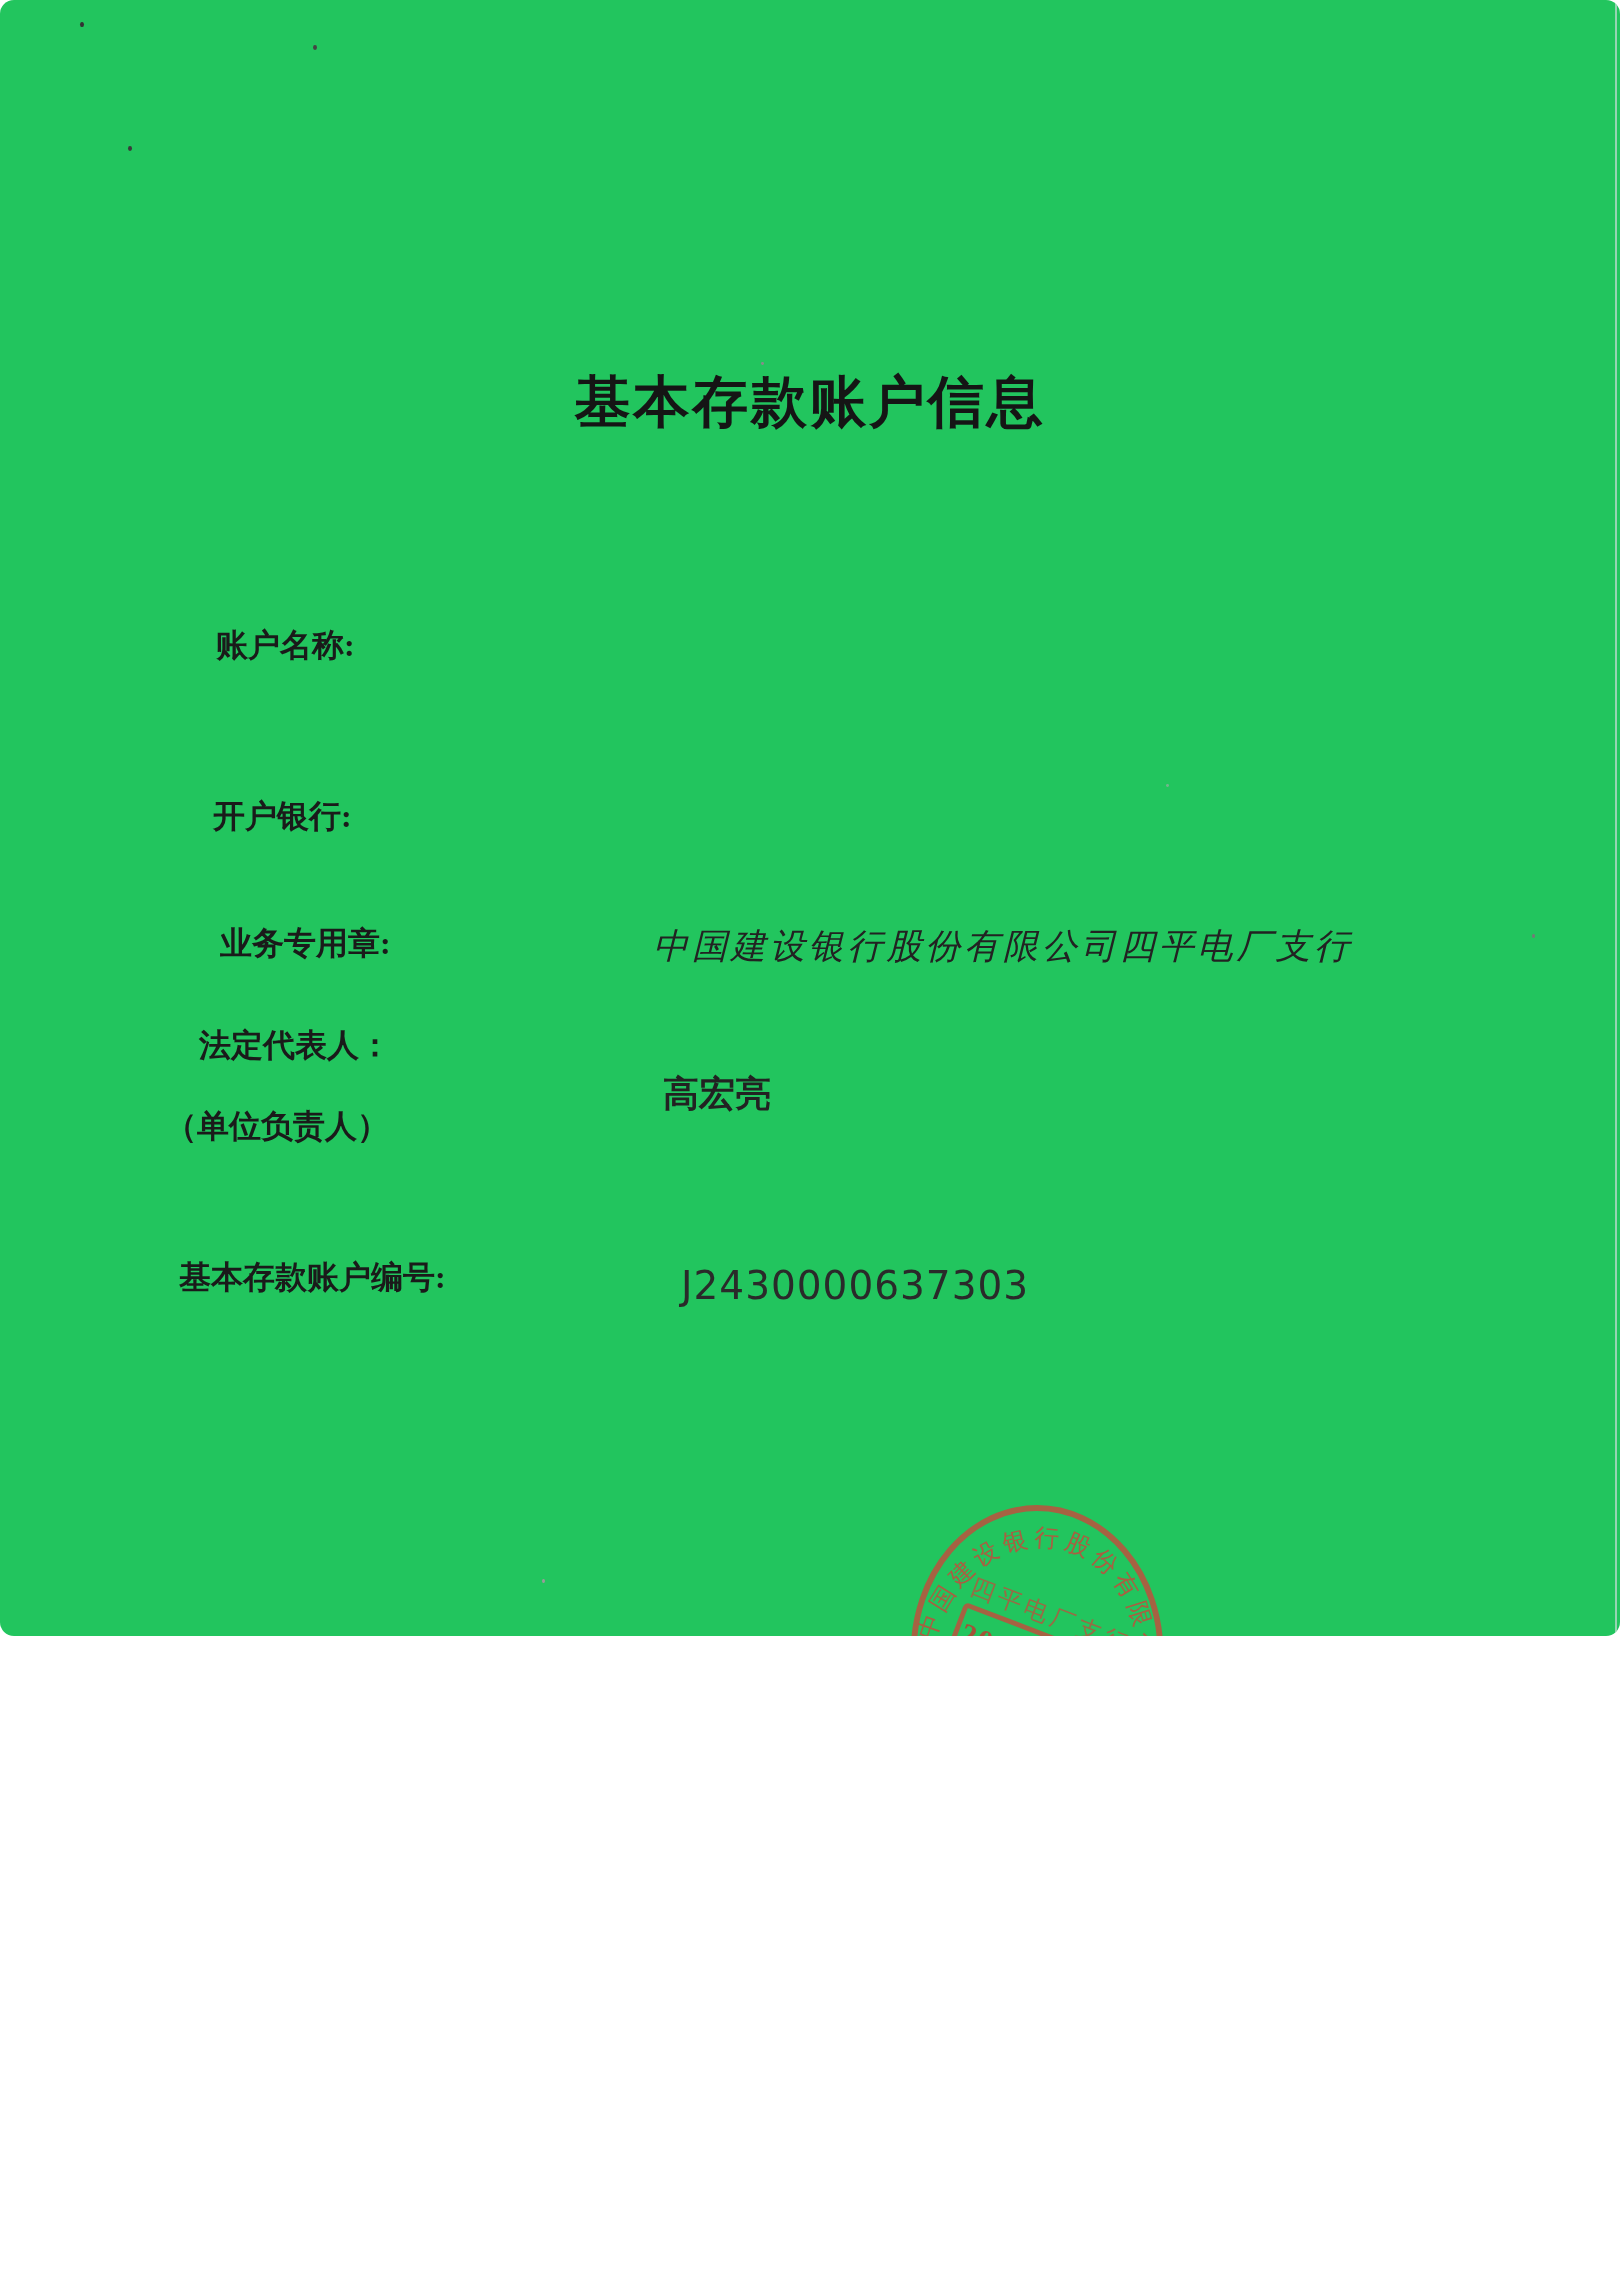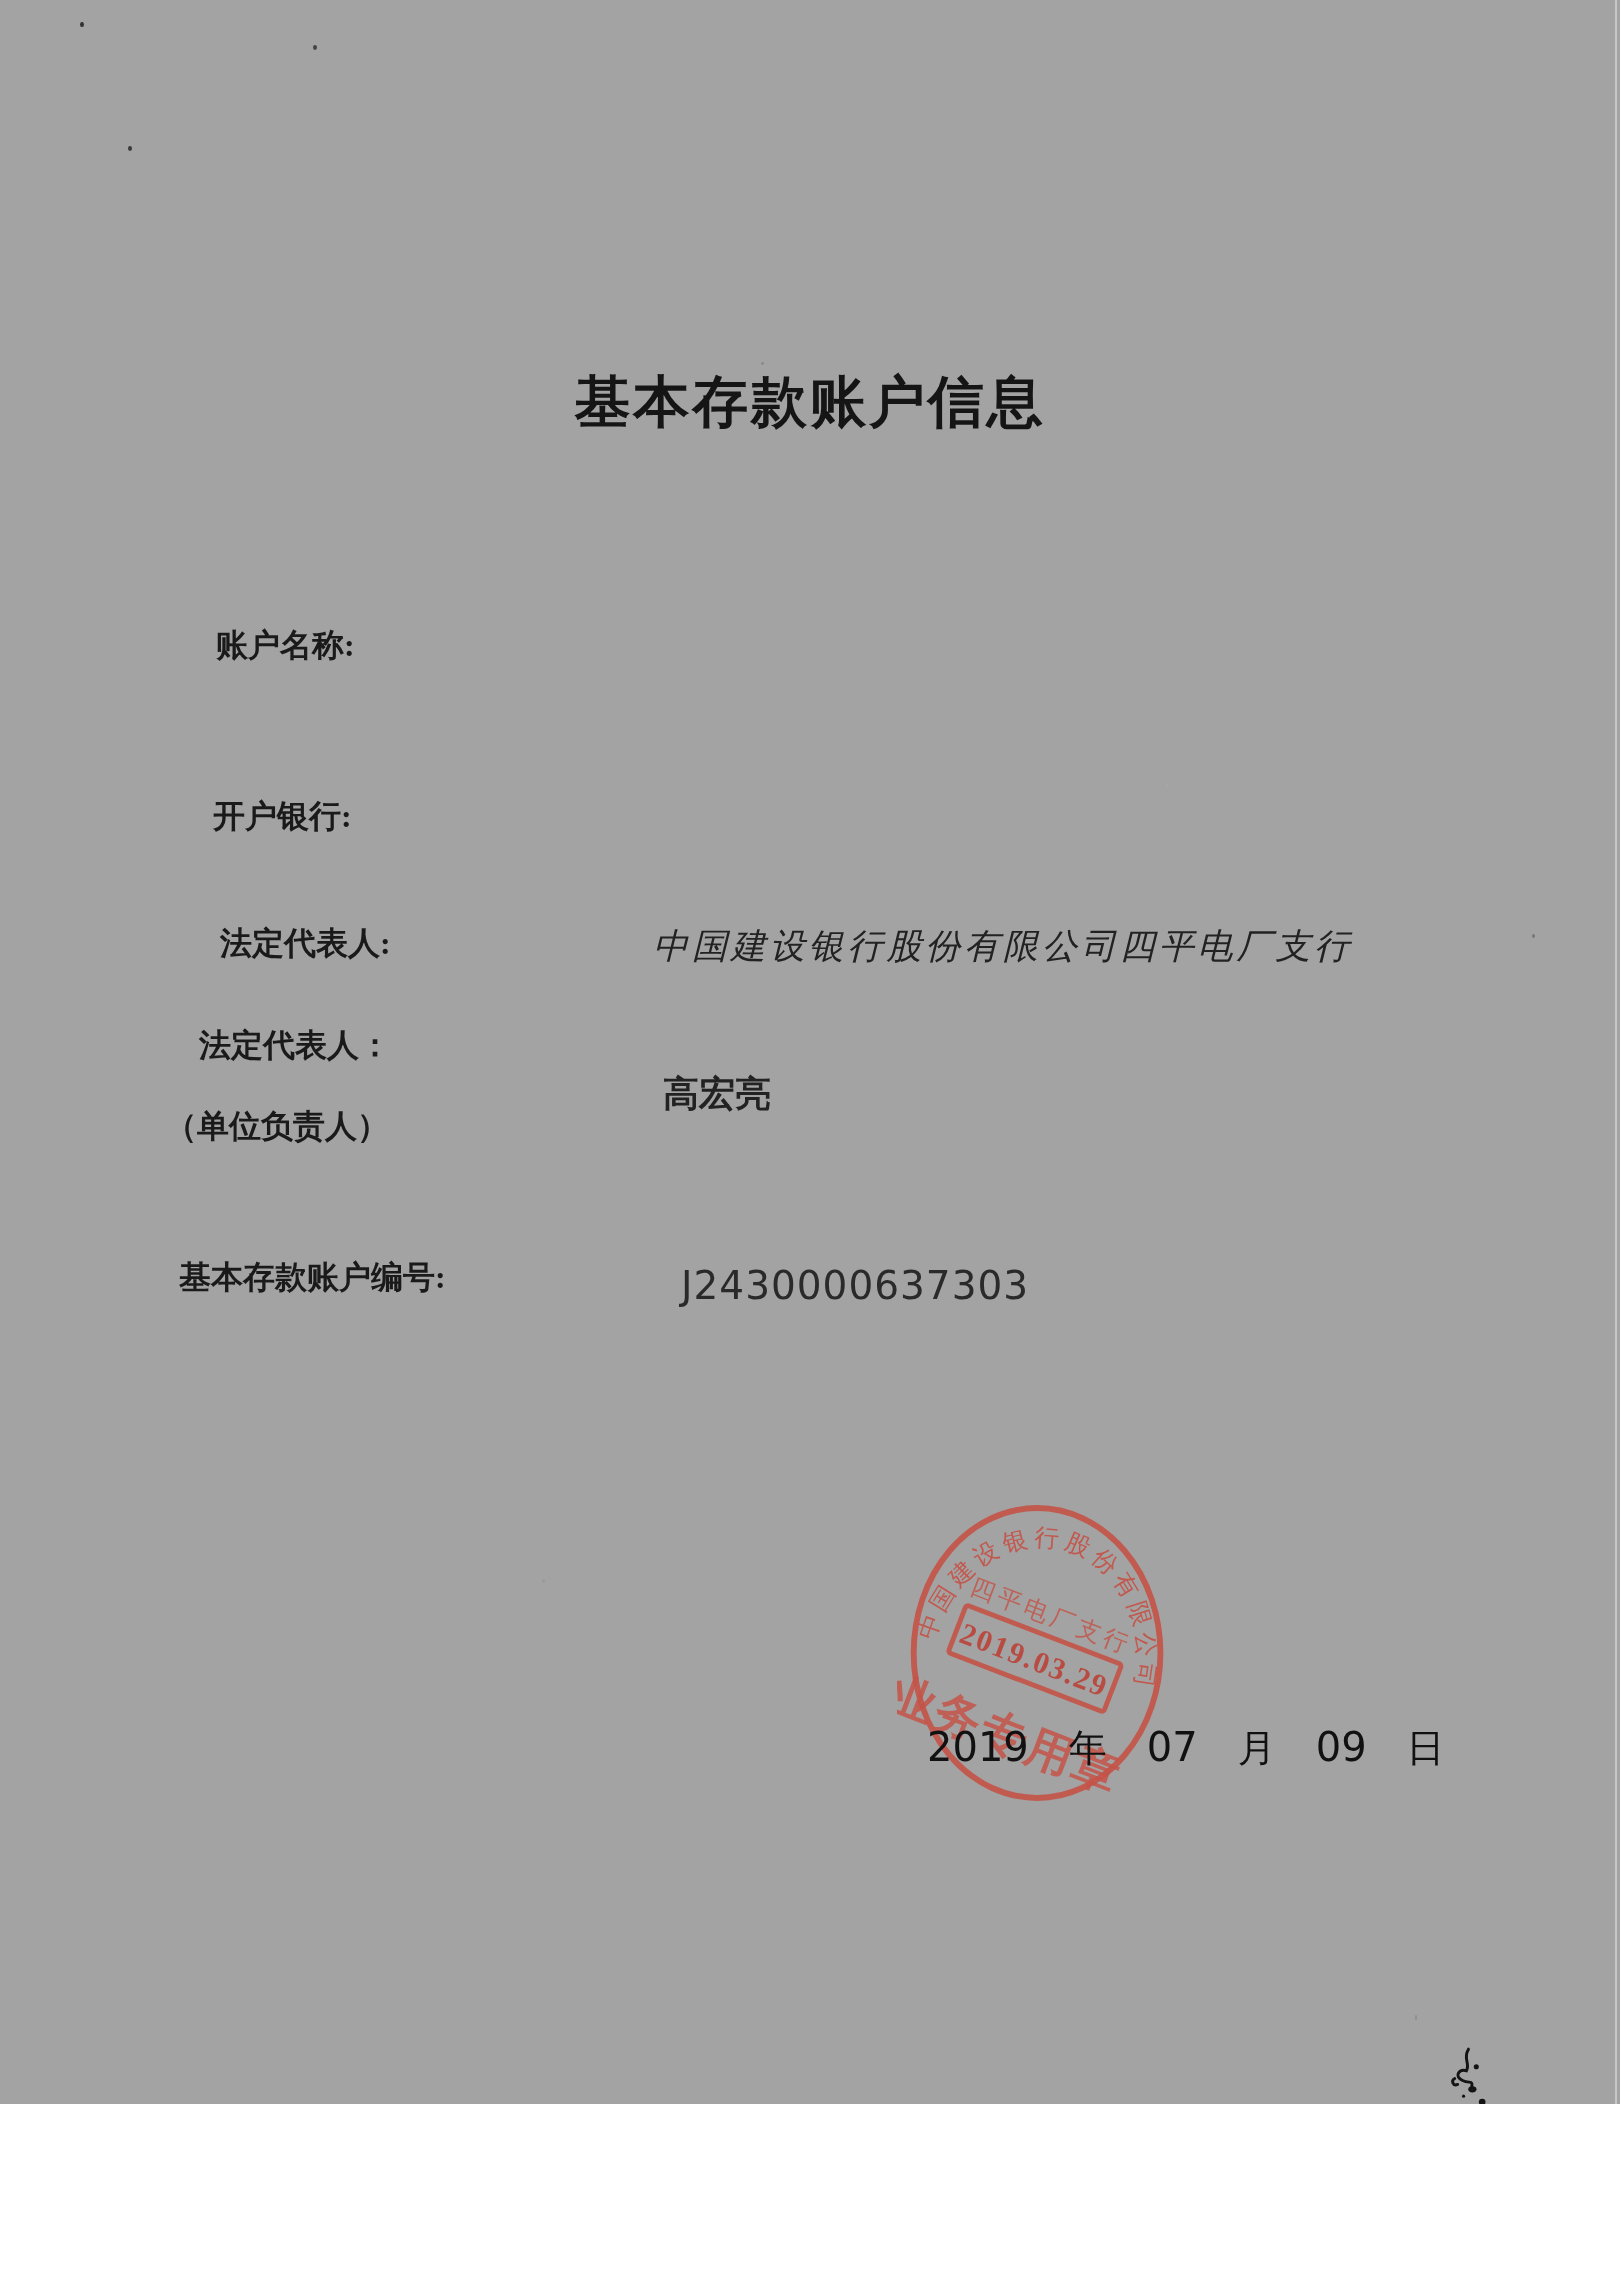--- a/index.html
+++ b/index.html
@@ -1,22 +1,23 @@
 <!DOCTYPE html>
 <html><head>
 <meta charset="utf-8">
 <style>
   html,body{margin:0;padding:0;background:#ffffff;}
   .page{
     position:relative;
-    width:1620px;height:2104px;
-    background:#a3a3a3;
+    width:1620px;height:1636px;
+    background:#22c55e;
     font-family:"Liberation Serif",serif;
     color:#1b1b1b;
     overflow:hidden;
+    border-radius:14px;
   }
   .doc-title{
     position:absolute;top:365px;left:0;width:1620px;
     text-align:center;
     font-size:56px;font-weight:700;letter-spacing:2.9px;
     color:#151515;
   }
   .field-label{
     position:absolute;
     font-size:32px;font-weight:700;color:#1a1a1a;
@@ -56,21 +57,21 @@
 <body>
 
 <div class="page">
 
   <div class="doc-title">基本存款账户信息</div>
 
   <div class="field-label" style="left:216px;top:627px;">账户名称:</div>
 
   <div class="field-label" style="left:213px;top:798px;">开户银行:</div>
 
-  <div class="field-label" style="left:220px;top:925px;">法定代表人:</div>
+  <div class="field-label" style="left:220px;top:925px;">业务专用章:</div>
   <div class="field-value cjk-wide" style="left:653px;top:927px;">中国建设银行股份有限公司四平电厂支行</div>
 
   <div class="field-label" style="left:199px;top:1027px;">法定代表人：</div>
   <div class="field-label lbl-line2" style="left:165px;top:1108px;">（单位负责人）</div>
   <div class="field-value" style="left:663px;top:1074px;font-size:36px;font-weight:bold;">高宏亮</div>
 
   <div class="field-label" style="left:179px;top:1259px;">基本存款账户编号:</div>
   <div class="field-value num" style="left:661px;top:1264px;font-size:39px;margin-left:20px;">J2430000637303</div>
 
   <svg class="stamp" viewBox="0 0 290 320">

